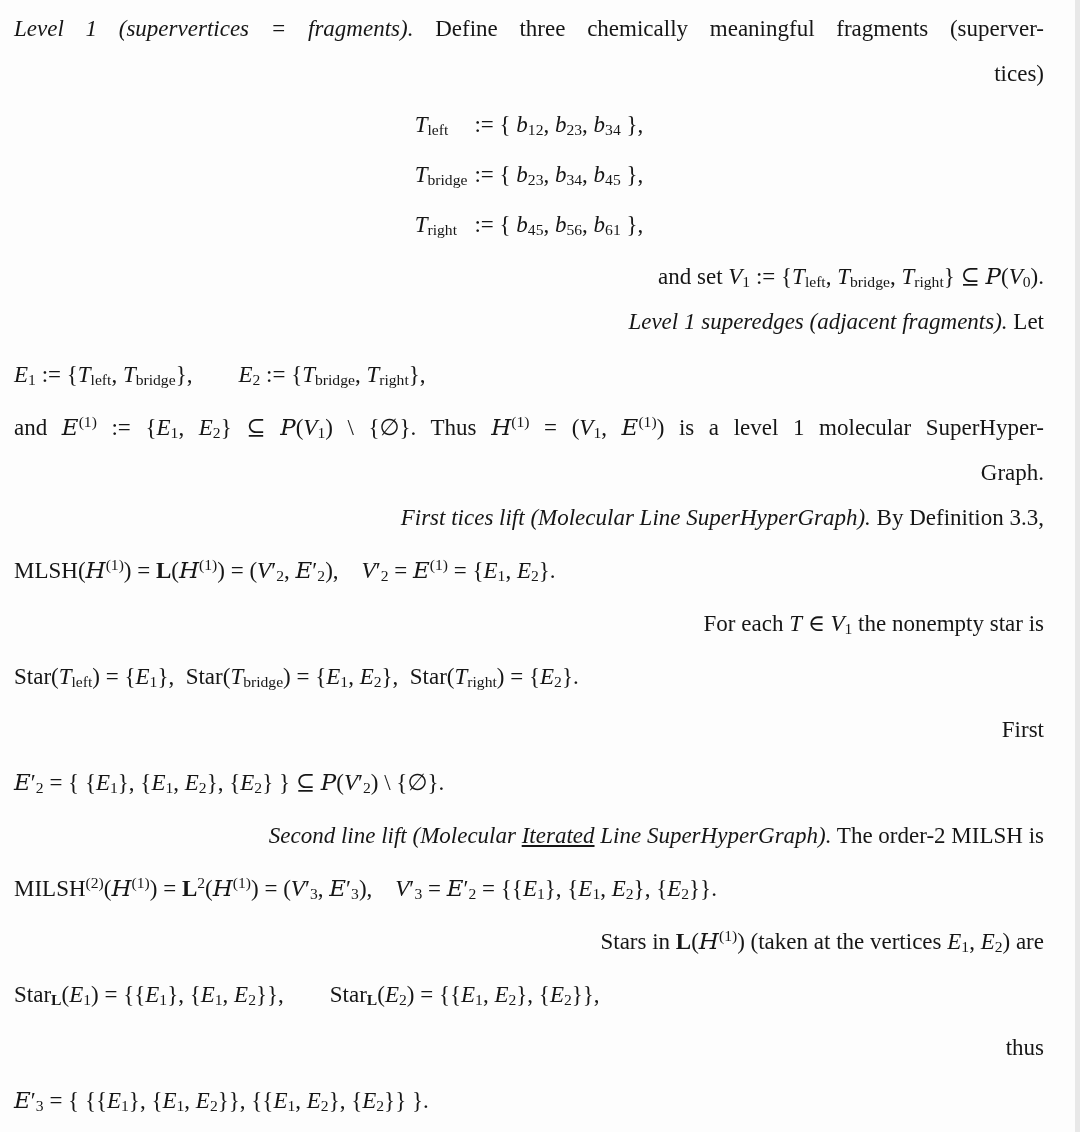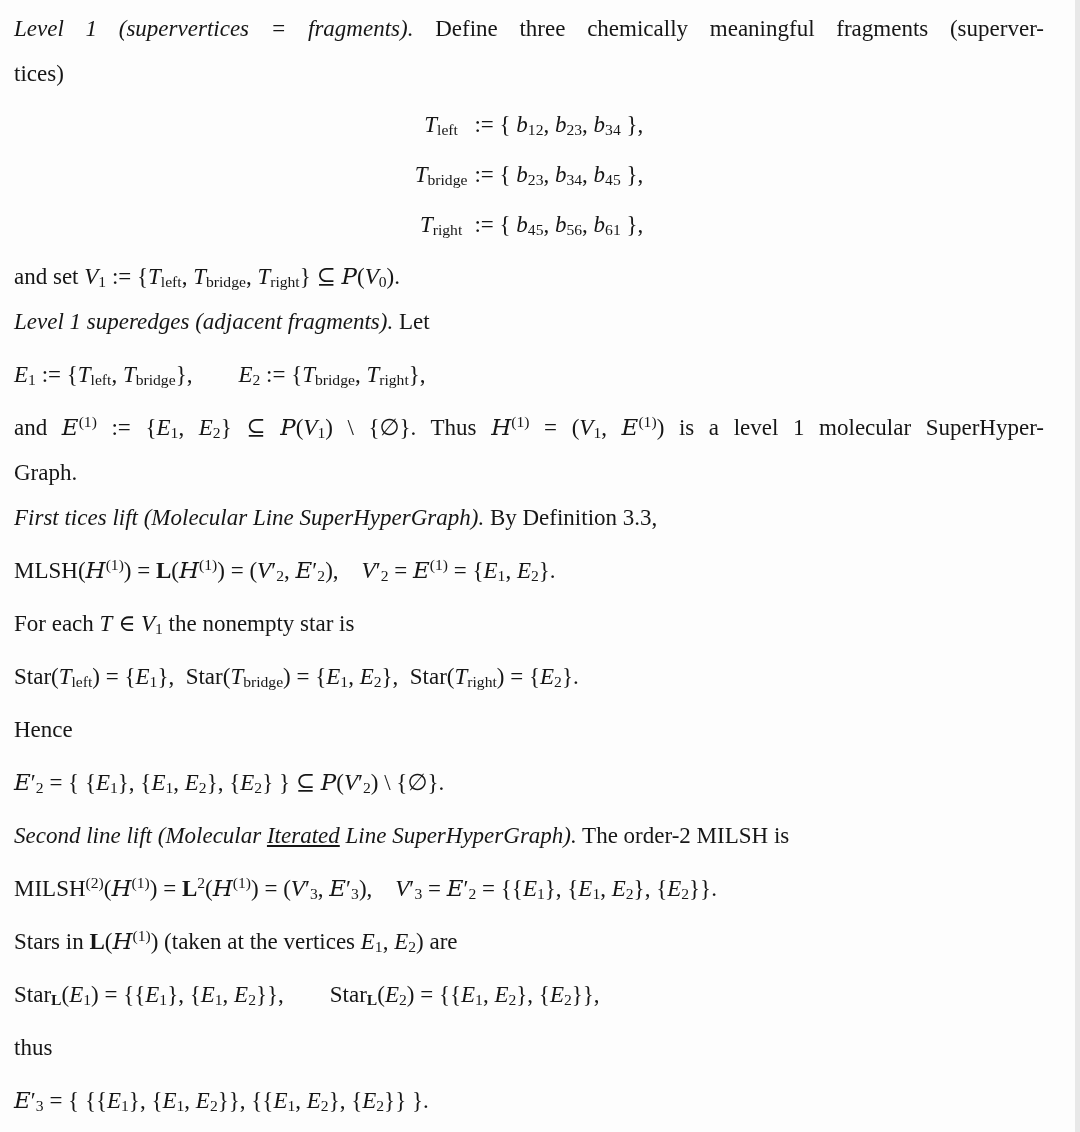--- a/index.html
+++ b/index.html
@@ -21,41 +21,41 @@
   .page { padding: 6px 36px 0 14px; }
   .page-edge {
     position: absolute;
     top: 0; right: 0;
     width: 5px; height: 100%;
     background: var(--edge);
   }
   .tline {
     margin: 0;
     line-height: 45px;
-    text-align: left;
+    text-align: right;
     white-space: nowrap;
   }
   .jline {
     white-space: normal;
     text-align: justify;
     text-align-last: justify;
   }
   .eq {
     margin: 8px 0;
     line-height: 45px;
     text-align: left;
     white-space: nowrap;
   }
   .eq-align {
     display: table;
     margin: 4px auto;
     line-height: 50px;
   }
   .arow { display: table-row; }
-  .arow .lhs { display: table-cell; text-align: center; white-space: nowrap; }
+  .arow .lhs { display: table-cell; text-align: left; white-space: nowrap; }
   .arow .rhs { display: table-cell; text-align: center; white-space: nowrap; padding-left: 7px; }
   i { font-style: italic; }
   b { font-weight: 700; }
   u { }
   sub, sup { font-size: 68%; line-height: 0; }
   sub { vertical-align: -0.22em; }
   sup { vertical-align: 0.5em; }
   .cal { font-style: italic; font-family: "DejaVu Serif", serif; }
 </style>
 </head>
@@ -90,21 +90,21 @@
   <p class="tline">Graph.</p>
 
   <p class="tline"><i>First tices lift (Molecular Line SuperHyperGraph).</i> By Definition 3.3,</p>
 
   <div class="eq">MLSH(<span class="cal">H</span><sup>(1)</sup>) = <b>L</b>(<span class="cal">H</span><sup>(1)</sup>) = (<i>V</i>′<sub>2</sub>, <span class="cal">E</span>′<sub>2</sub>),  <i>V</i>′<sub>2</sub> = <span class="cal">E</span><sup>(1)</sup> = {<i>E</i><sub>1</sub>, <i>E</i><sub>2</sub>}.</div>
 
   <p class="tline">For each <i>T</i> ∈ <i>V</i><sub>1</sub> the nonempty star is</p>
 
   <div class="eq">Star(<i>T</i><sub>left</sub>) = {<i>E</i><sub>1</sub>}, Star(<i>T</i><sub>bridge</sub>) = {<i>E</i><sub>1</sub>, <i>E</i><sub>2</sub>}, Star(<i>T</i><sub>right</sub>) = {<i>E</i><sub>2</sub>}.</div>
 
-  <p class="tline">Hence</p>
+  <p class="tline">First</p>
 
   <div class="eq"><span class="cal">E</span>′<sub>2</sub> = { {<i>E</i><sub>1</sub>}, {<i>E</i><sub>1</sub>, <i>E</i><sub>2</sub>}, {<i>E</i><sub>2</sub>} } ⊆ <span class="cal">P</span>(<i>V</i>′<sub>2</sub>) \ {∅}.</div>
 
   <p class="tline"><i>Second line lift (Molecular <u>Iterated</u> Line SuperHyperGraph).</i> The order-2 MILSH is</p>
 
   <div class="eq">MILSH<sup>(2)</sup>(<span class="cal">H</span><sup>(1)</sup>) = <b>L</b><sup>2</sup>(<span class="cal">H</span><sup>(1)</sup>) = (<i>V</i>′<sub>3</sub>, <span class="cal">E</span>′<sub>3</sub>),  <i>V</i>′<sub>3</sub> = <span class="cal">E</span>′<sub>2</sub> = {{<i>E</i><sub>1</sub>}, {<i>E</i><sub>1</sub>, <i>E</i><sub>2</sub>}, {<i>E</i><sub>2</sub>}}.</div>
 
   <p class="tline">Stars in <b>L</b>(<span class="cal">H</span><sup>(1)</sup>) (taken at the vertices <i>E</i><sub>1</sub>, <i>E</i><sub>2</sub>) are</p>
 
   <div class="eq">Star<sub><b>L</b></sub>(<i>E</i><sub>1</sub>) = {{<i>E</i><sub>1</sub>}, {<i>E</i><sub>1</sub>, <i>E</i><sub>2</sub>}},  Star<sub><b>L</b></sub>(<i>E</i><sub>2</sub>) = {{<i>E</i><sub>1</sub>, <i>E</i><sub>2</sub>}, {<i>E</i><sub>2</sub>}},</div>

